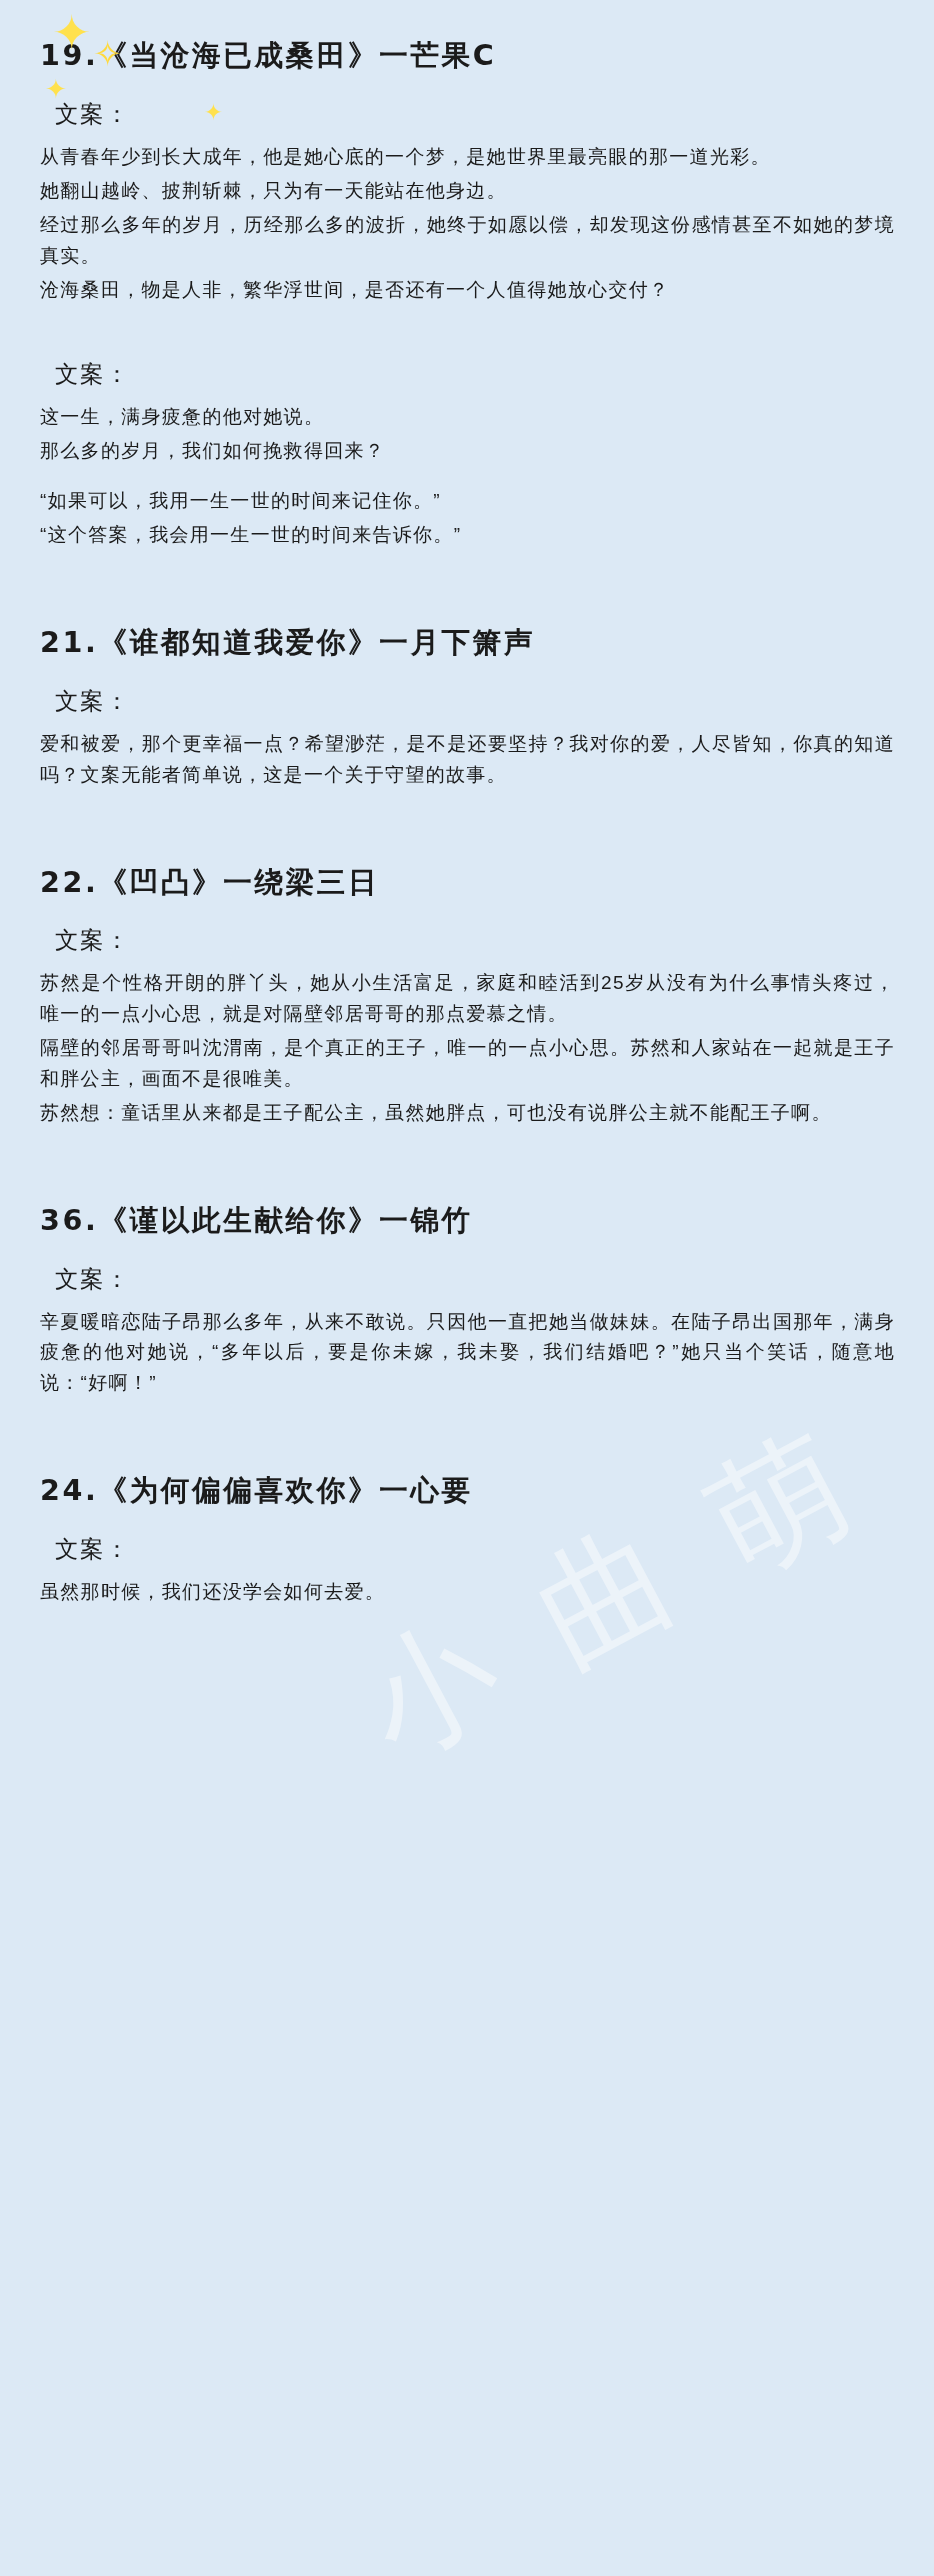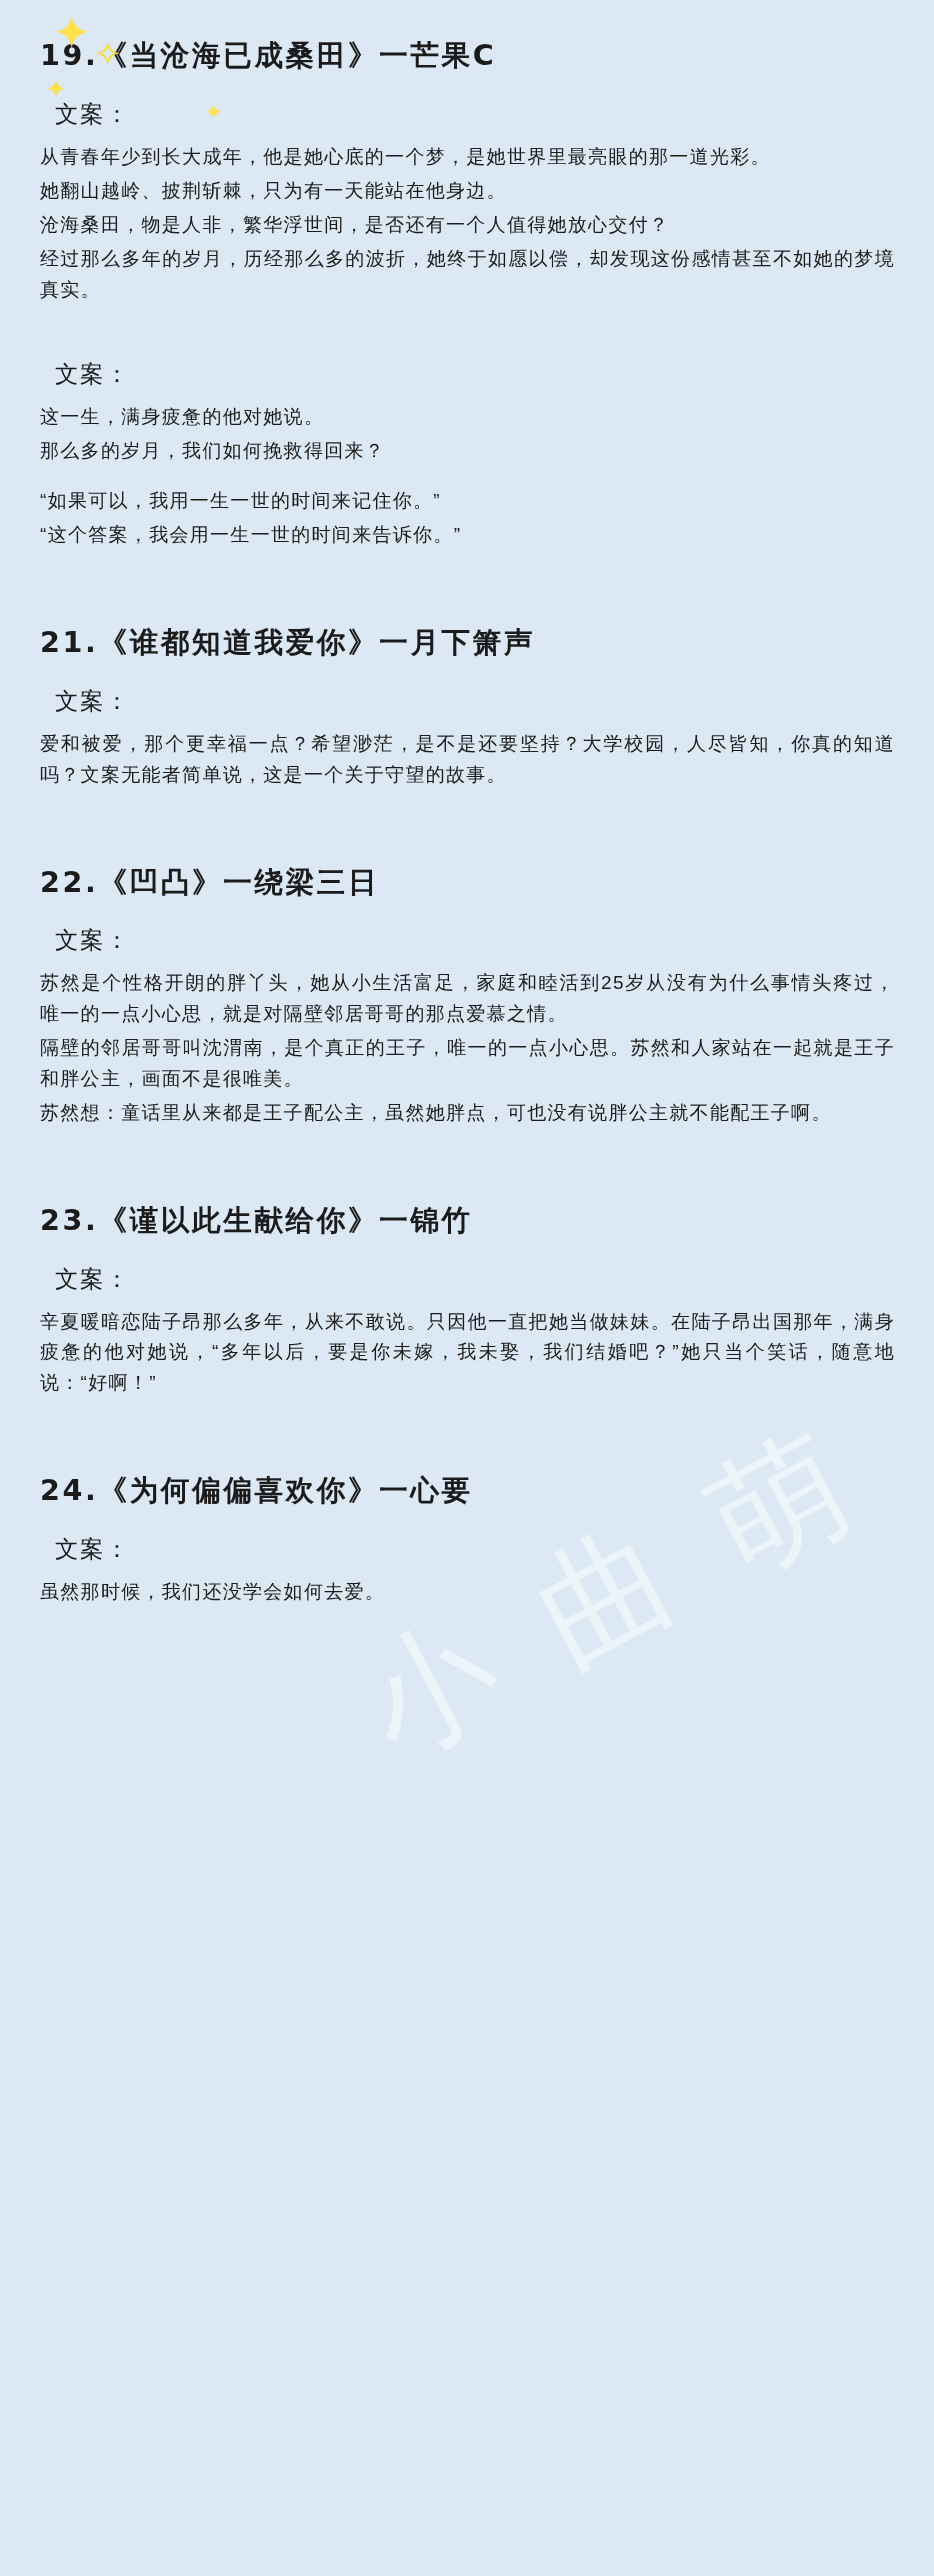--- a/index.html
+++ b/index.html
@@ -92,22 +92,22 @@
   <span class="sparkle s4">✦</span>
 
   <div class="content">
 
     <div class="entry">
       <h2 class="entry-title">19.《当沧海已成桑田》一芒果C</h2>
       <p class="entry-label">文案：</p>
       <div class="entry-body">
         <p>从青春年少到长大成年，他是她心底的一个梦，是她世界里最亮眼的那一道光彩。</p>
         <p>她翻山越岭、披荆斩棘，只为有一天能站在他身边。</p>
+        <p>经过那么多年的岁月，历经那么多的波折，她终于如愿以偿，却发现这份感情甚至不如她的梦境真实。</p>
         <p>沧海桑田，物是人非，繁华浮世间，是否还有一个人值得她放心交付？</p>
-        <p>经过那么多年的岁月，历经那么多的波折，她终于如愿以偿，却发现这份感情甚至不如她的梦境真实。</p>
       </div>
     </div>
 
     <div class="gap-lg"></div>
 
     <div class="entry">
       <p class="entry-label">文案：</p>
       <div class="entry-body">
         <p>这一生，满身疲惫的他对她说。</p>
         <p>那么多的岁月，我们如何挽救得回来？</p>
@@ -116,40 +116,40 @@
         <p>“这个答案，我会用一生一世的时间来告诉你。”</p>
       </div>
     </div>
 
     <div class="gap-xl"></div>
 
     <div class="entry">
       <h2 class="entry-title">21.《谁都知道我爱你》一月下箫声</h2>
       <p class="entry-label">文案：</p>
       <div class="entry-body">
-        <p>爱和被爱，那个更幸福一点？希望渺茫，是不是还要坚持？大学校园，人尽皆知，你真的知道吗？文案无能者简单说，这是一个关于守望的故事。</p>
+        <p>爱和被爱，那个更幸福一点？希望渺茫，是不是还要坚持？我对你的爱，人尽皆知，你真的知道吗？文案无能者简单说，这是一个关于守望的故事。</p>
       </div>
     </div>
 
     <div class="gap-xl"></div>
 
     <div class="entry">
       <h2 class="entry-title">22.《凹凸》一绕梁三日</h2>
       <p class="entry-label">文案：</p>
       <div class="entry-body">
         <p>苏然是个性格开朗的胖丫头，她从小生活富足，家庭和睦活到25岁从没有为什么事情头疼过，唯一的一点小心思，就是对隔壁邻居哥哥的那点爱慕之情。</p>
         <p>隔壁的邻居哥哥叫沈渭南，是个真正的王子，唯一的一点小心思。苏然和人家站在一起就是王子和胖公主，画面不是很唯美。</p>
         <p>苏然想：童话里从来都是王子配公主，虽然她胖点，可也没有说胖公主就不能配王子啊。</p>
       </div>
     </div>
 
     <div class="gap-xl"></div>
 
     <div class="entry">
-      <h2 class="entry-title">23.《谨以此生献给你》一锦竹</h2>
+      <h2 class="entry-title">36.《谨以此生献给你》一锦竹</h2>
       <p class="entry-label">文案：</p>
       <div class="entry-body">
         <p>辛夏暖暗恋陆子昂那么多年，从来不敢说。只因他一直把她当做妹妹。在陆子昂出国那年，满身疲惫的他对她说，“多年以后，要是你未嫁，我未娶，我们结婚吧？”她只当个笑话，随意地说：“好啊！”</p>
       </div>
     </div>
 
     <div class="gap-xl"></div>
 
     <div class="entry">
       <h2 class="entry-title">24.《为何偏偏喜欢你》一心要</h2>

